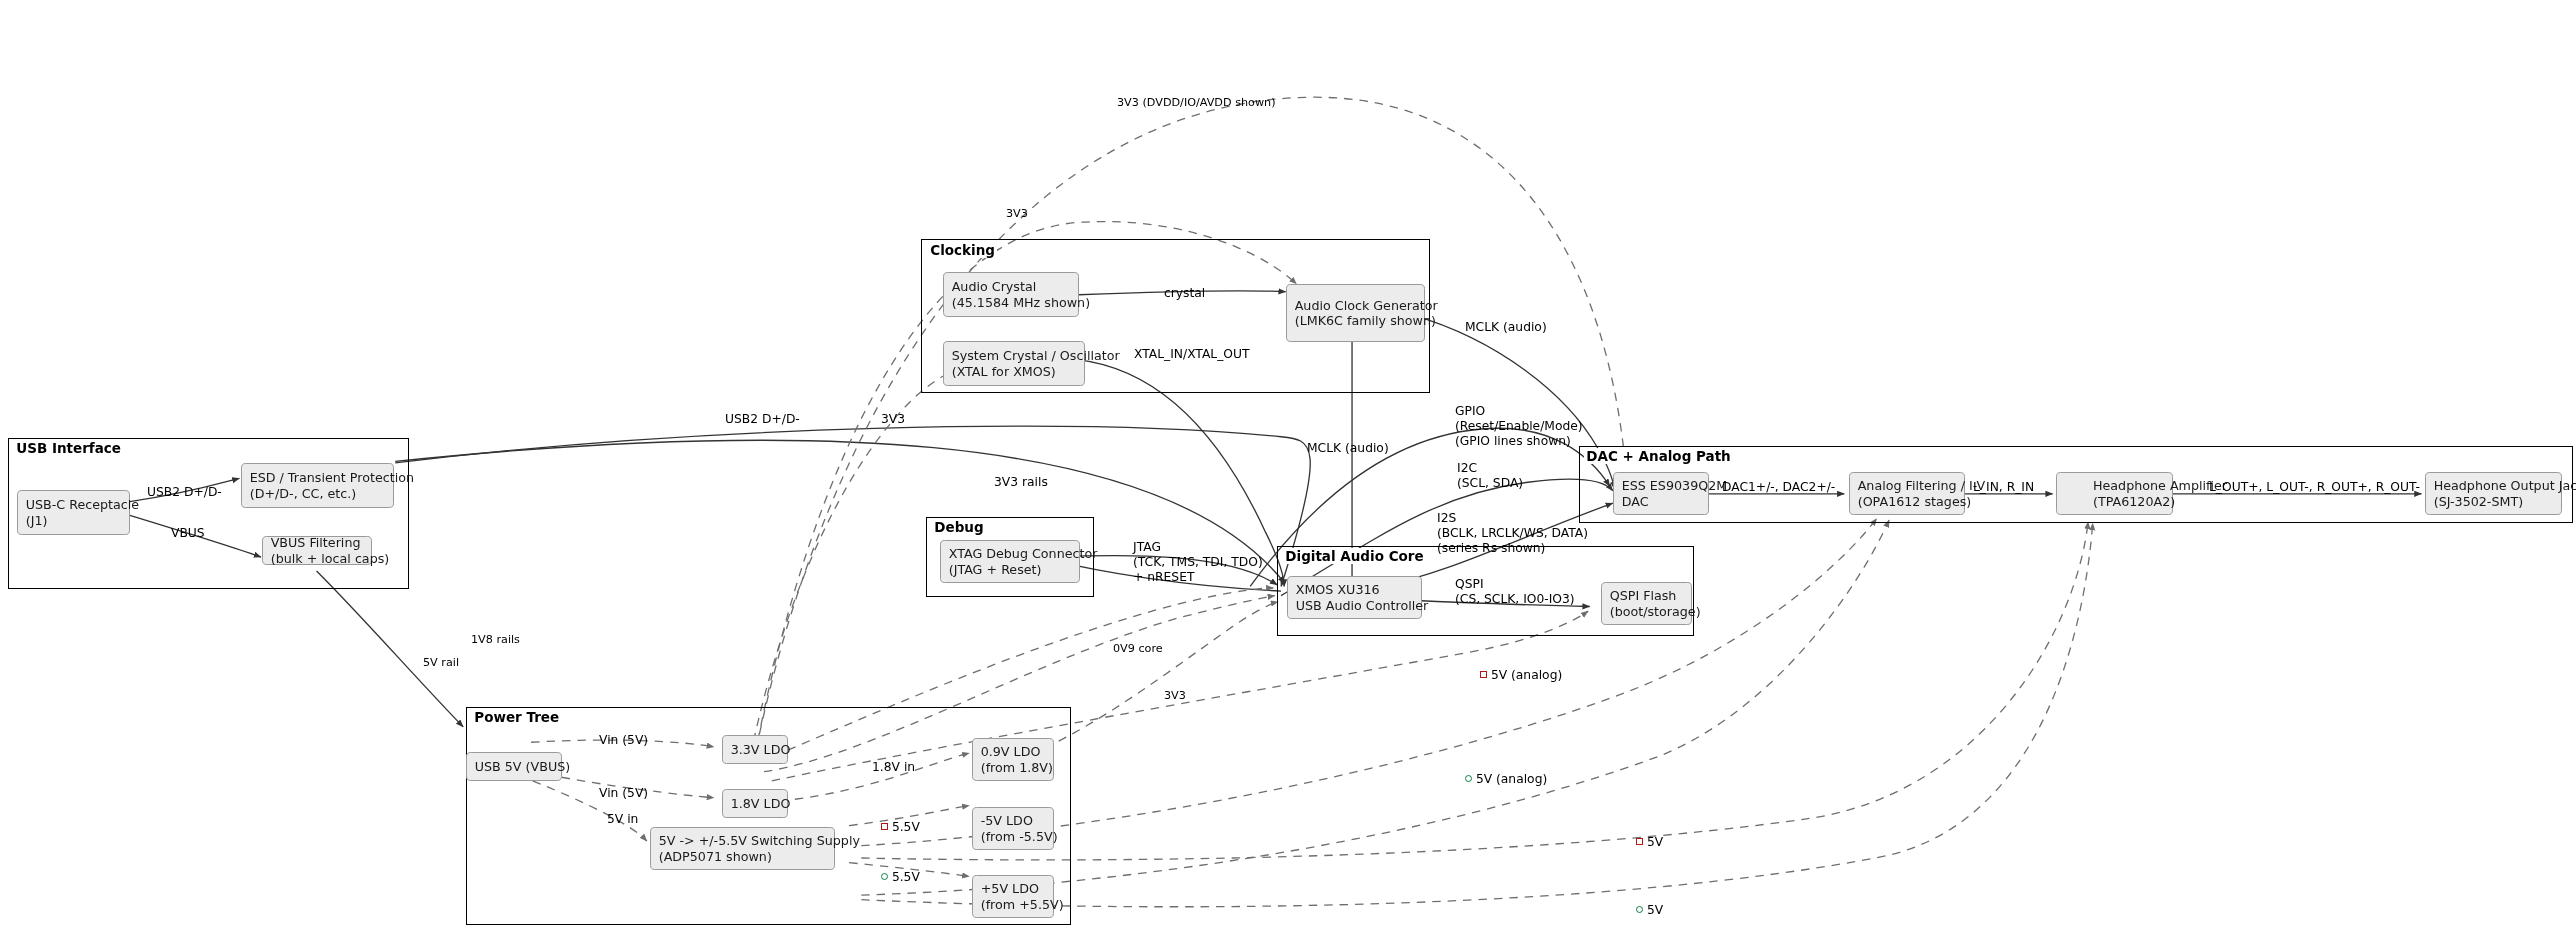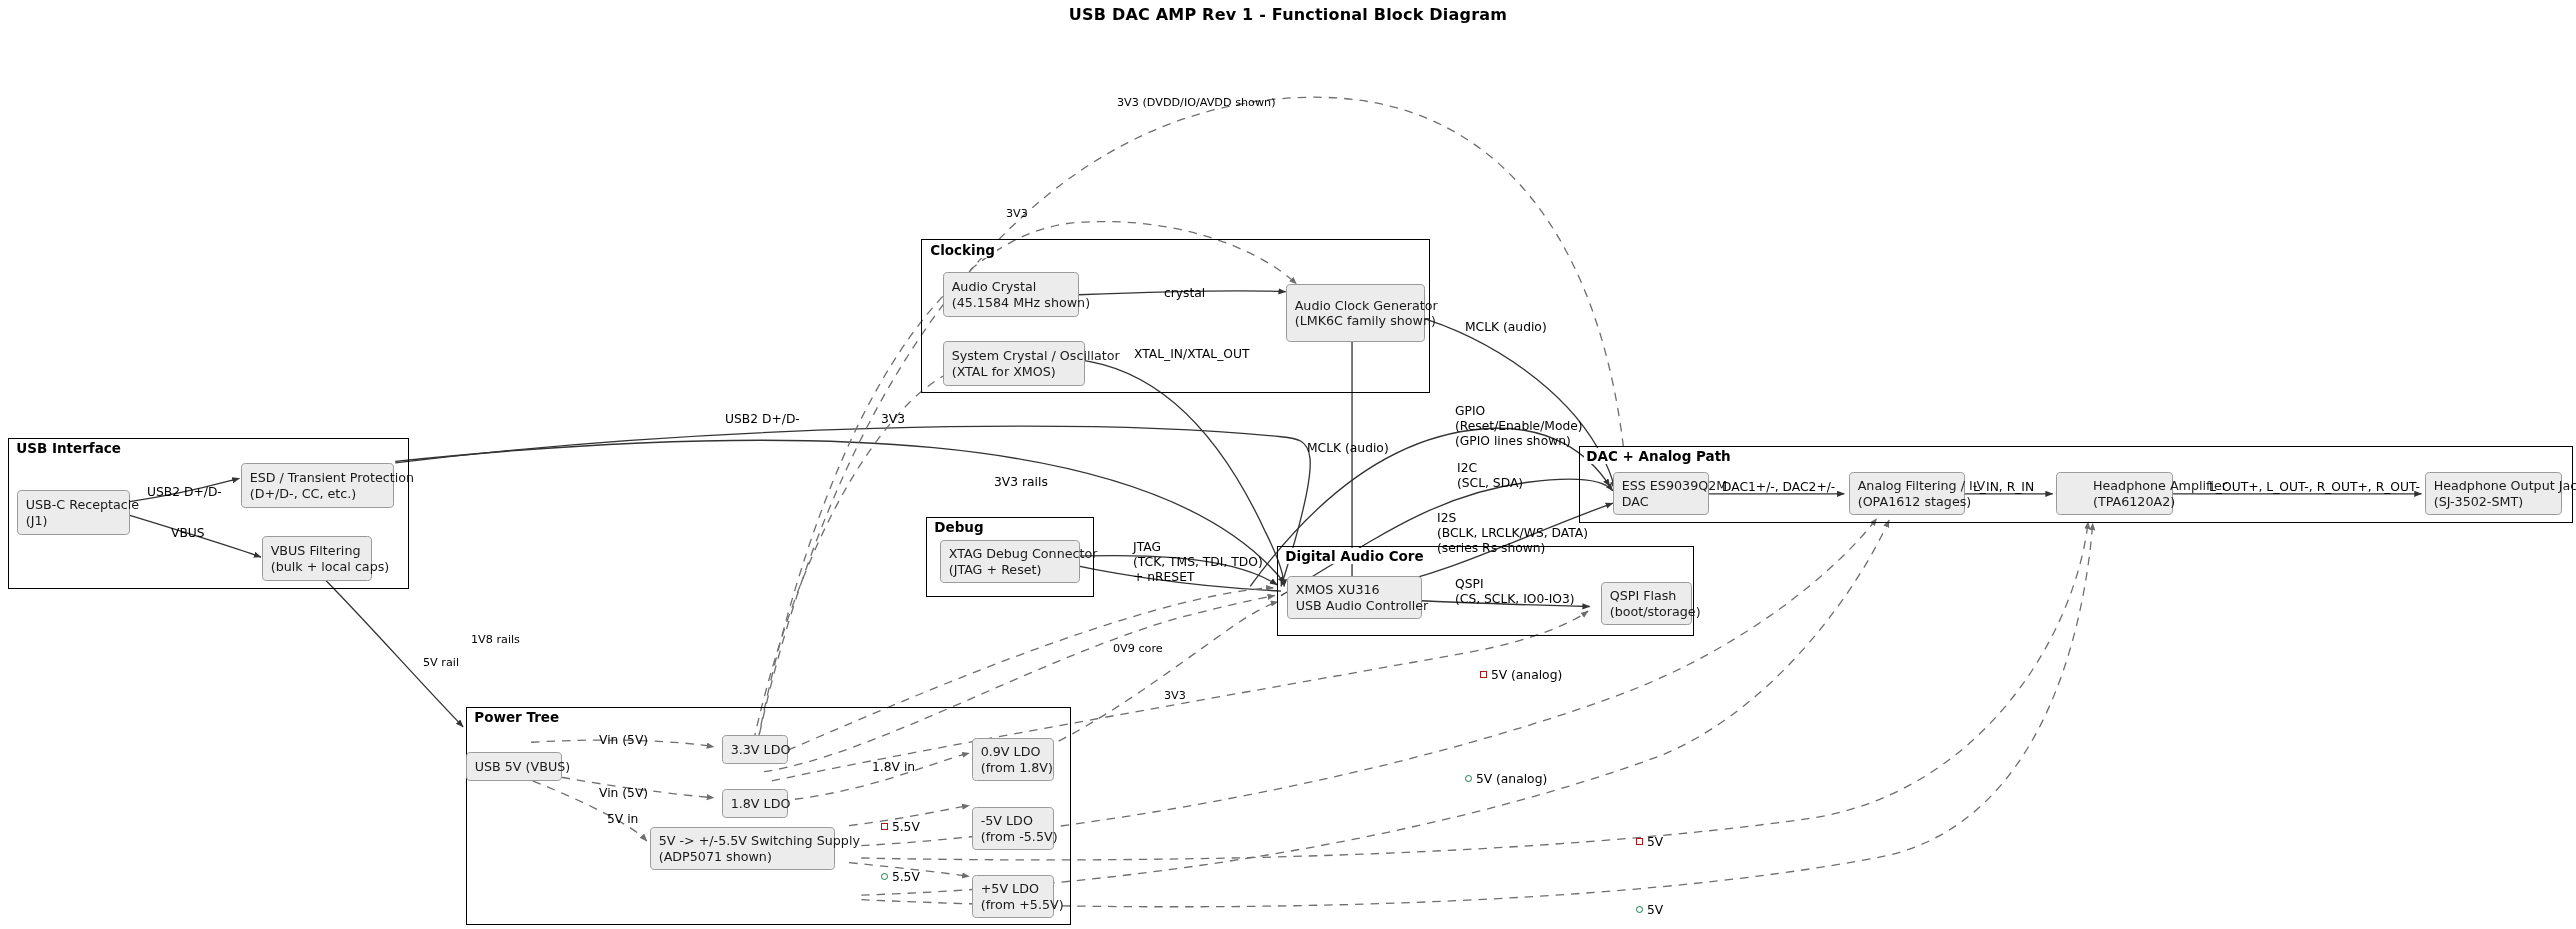--- a/index.html
+++ b/index.html
@@ -52,21 +52,20 @@
     position:absolute;left:0;top:6.2px;width:756px;text-align:center;
     font-size:154px;font-weight:bold;font-style:italic;color:#f2f2f2;
     font-family:"DejaVu Sans","Liberation Sans",sans-serif;line-height:1;
   }
 </style>
 </head>
 <body>
 
 <div id="root">
 
-  <div class="title">USB DAC AMP Rev 1 - Functional Block Diagram</div>
 
   <svg id="svg" viewBox="0 0 3338 1204">
     <defs>
       <marker id="ah" markerWidth="11" markerHeight="11" refX="9.4" refY="4" orient="auto" markerUnits="userSpaceOnUse">
         <path d="M0,0 L10,4 L0,8 z" fill="#333"></path>
       </marker>
       <marker id="ahd" markerWidth="11" markerHeight="11" refX="9.4" refY="4" orient="auto" markerUnits="userSpaceOnUse">
         <path d="M0,0 L10,4 L0,8 z" fill="#6e6e6e"></path>
       </marker>
     </defs>
@@ -156,21 +155,21 @@
   <div class="cluster-label" style="left:472px;top:709px;">Power Tree</div>
 
   <div class="node" style="left:17px;top:490px;width:113px;height:45px;">
     <span>USB-C Receptacle</span>
     <span class="l2">(J1)</span>
   </div>
   <div class="node" style="left:241px;top:463px;width:153px;height:45px;">
     <span>ESD / Transient Protection</span>
     <span class="l2">(D+/D-, CC, etc.)</span>
   </div>
-  <div class="node" style="left:262px;top:536px;width:110px;height:45px;">
+  <div class="node" style="left:262px;top:536px;width:110px;height:29px;">
     <span>VBUS Filtering</span>
     <span class="l2">(bulk + local caps)</span>
   </div>
 
   <div class="node" style="left:943px;top:272px;width:136px;height:45px;">
     <span>Audio Crystal</span>
     <span class="l2">(45.1584 MHz shown)</span>
   </div>
   <div class="node" style="left:1286px;top:284px;width:139px;height:58px;">
     <span>Audio Clock Generator</span>

